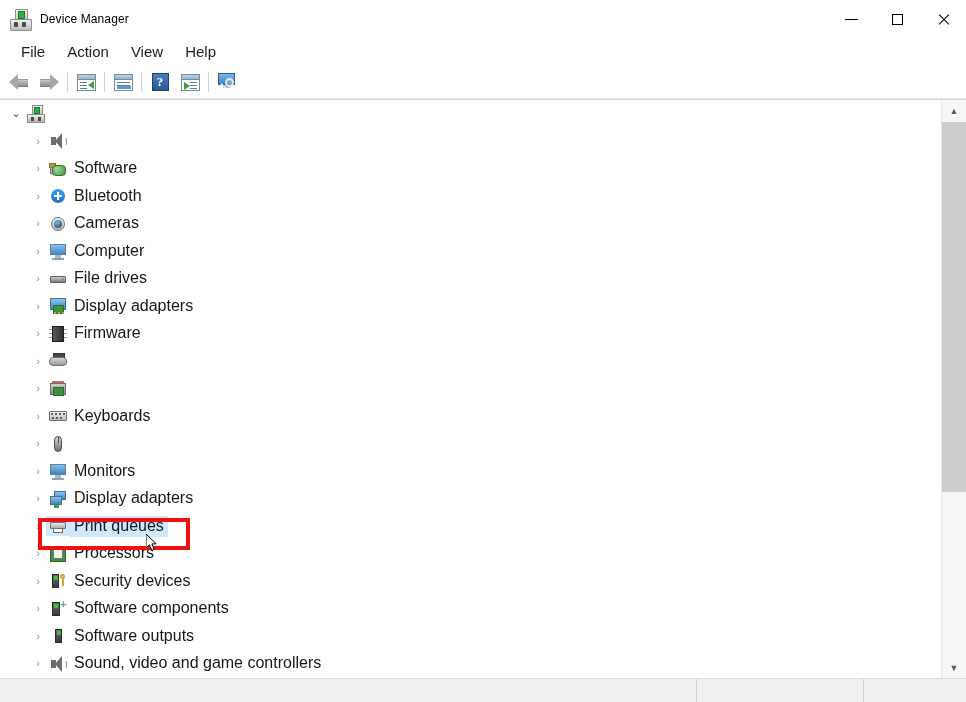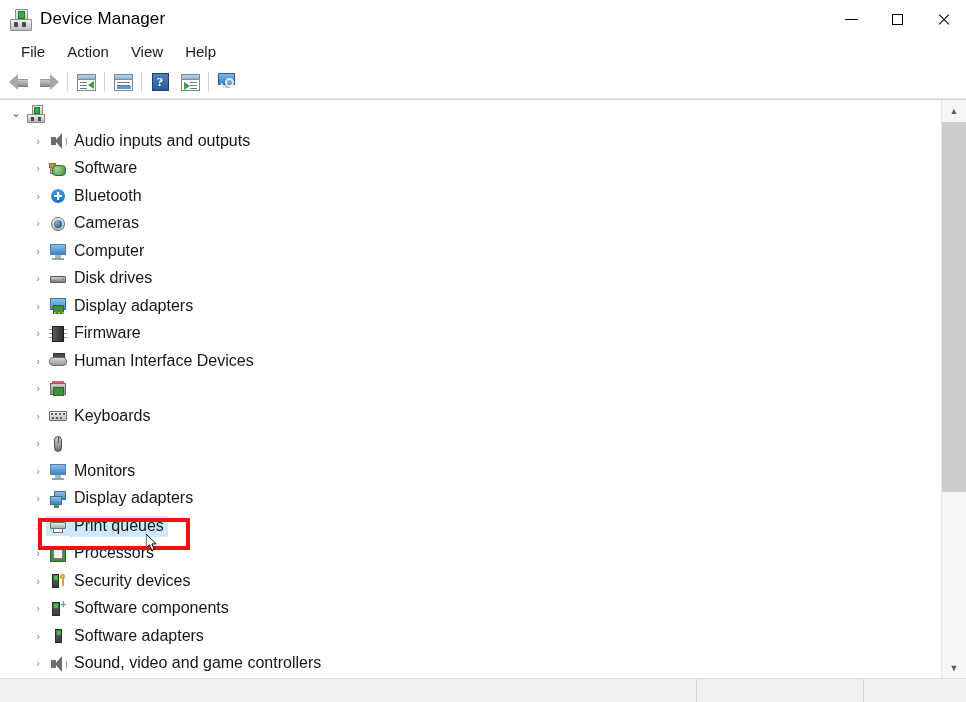--- a/index.html
+++ b/index.html
@@ -59,21 +59,21 @@
     top: 14px;
     width: 4px; height: 5px;
     background: #4a4a4a;
     border-radius: 1px;
   }
   .ti-dot.l { left: 5px; }
   .ti-dot.r { left: 13px; }
 
   .title-text {
     margin-left: 9px;
-    font-size: 17px;
+    font-size: 12px;
     color: #000000;
     letter-spacing: 0.1px;
     white-space: nowrap;
   }
   .win-controls {
     position: absolute;
     right: 0;
     top: 0;
     height: 38px;
     display: flex;
@@ -838,21 +838,20 @@
 
     <div class="row child">
       <div class="chev">›</div>
       <div class="icon-wrap">
         <div class="ic ic-spk">
             <div class="body"></div>
             <div class="cone"></div>
             <div class="w w1"></div>
           </div>
       </div>
-      <div class="label">Audio inputs and outputs</div>
     </div>
 
     <div class="row child">
       <div class="chev">›</div>
       <div class="icon-wrap">
         <div class="ic ic-bat">
             <div class="plug"></div>
             <div class="cap"></div>
             <div class="cell"></div>
           </div>
@@ -895,21 +894,21 @@
     </div>
 
     <div class="row child">
       <div class="chev">›</div>
       <div class="icon-wrap">
         <div class="ic ic-disk">
             <div class="body"></div>
             <div class="led"></div>
           </div>
       </div>
-      <div class="label">Disk drives</div>
+      <div class="label">File drives</div>
     </div>
 
     <div class="row child">
       <div class="chev">›</div>
       <div class="icon-wrap">
         <div class="ic ic-gpu">
             <div class="brd"></div>
             <div class="chip"></div>
           <div class="pin" style="left:5px"></div>
             <div class="pin" style="left:9px"></div>
@@ -936,21 +935,20 @@
     </div>
 
     <div class="row child">
       <div class="chev">›</div>
       <div class="icon-wrap">
         <div class="ic ic-hid">
             <div class="scr"></div>
             <div class="pad"></div>
           </div>
       </div>
-      <div class="label">Human Interface Devices</div>
     </div>
 
     <div class="row child">
       <div class="chev">›</div>
       <div class="icon-wrap">
         <div class="ic ic-ide">
             <div class="top"></div>
             <div class="brd"></div>
             <div class="chip"></div>
           </div>
@@ -1057,21 +1055,21 @@
     </div>
 
     <div class="row child">
       <div class="chev">›</div>
       <div class="icon-wrap">
         <div class="ic ic-swd">
             <div class="body"></div>
             <div class="scr"></div>
           </div>
       </div>
-      <div class="label">Software adapters</div>
+      <div class="label">Software outputs</div>
     </div>
 
     <div class="row child">
       <div class="chev">›</div>
       <div class="icon-wrap">
         <div class="ic ic-spk">
             <div class="body"></div>
             <div class="cone"></div>
             <div class="w w1"></div>
           </div>

